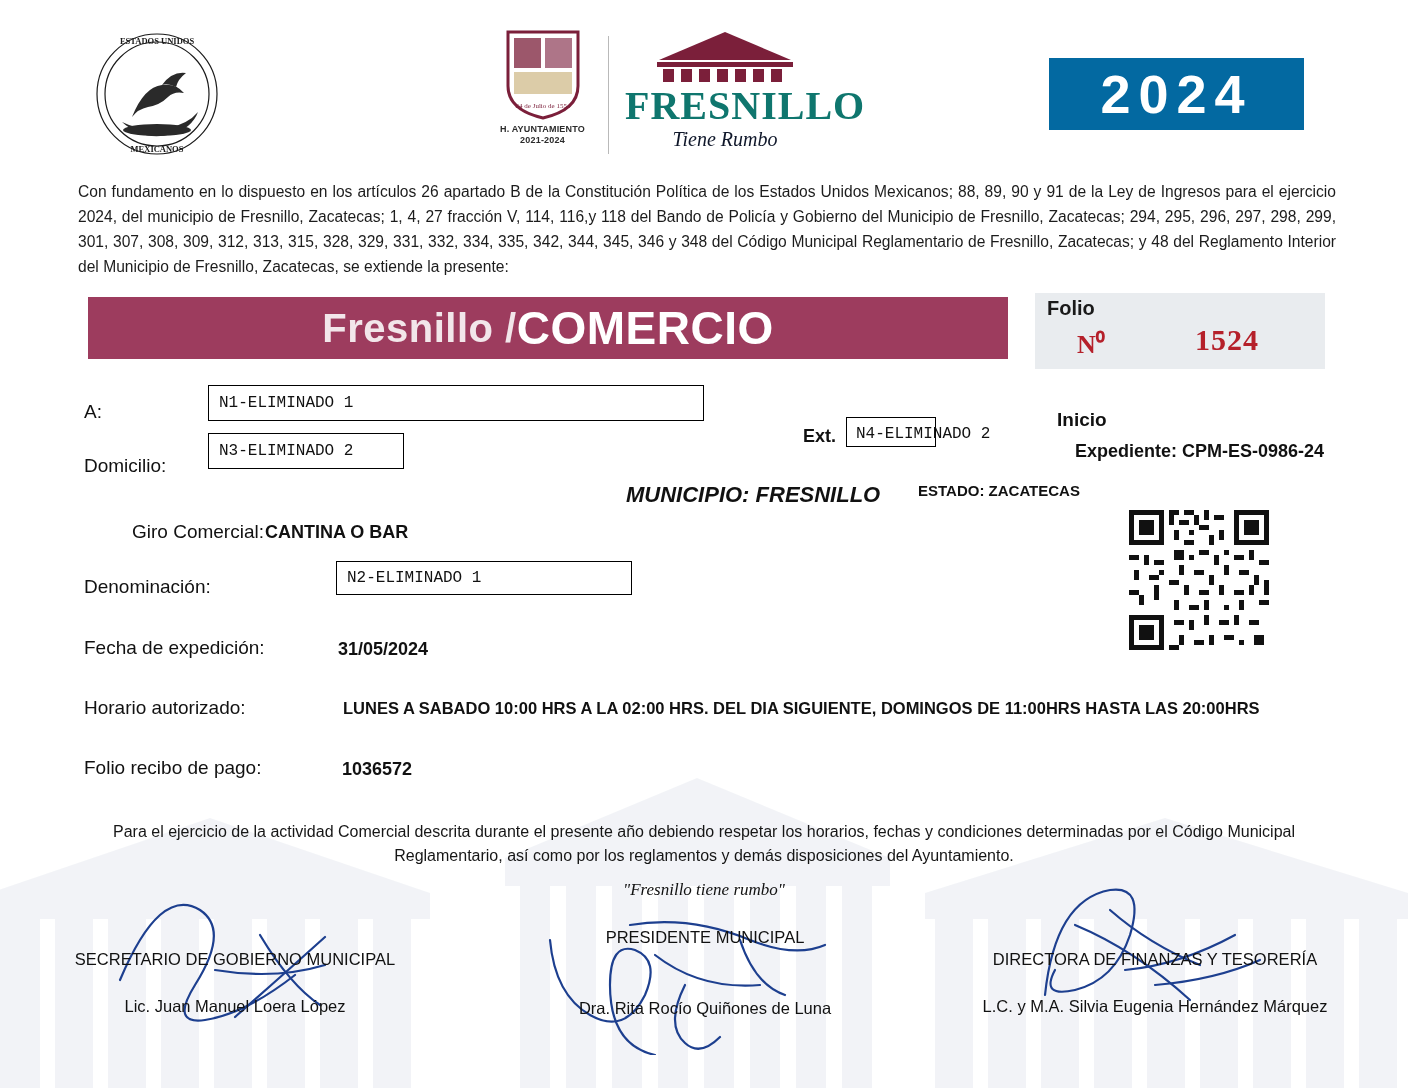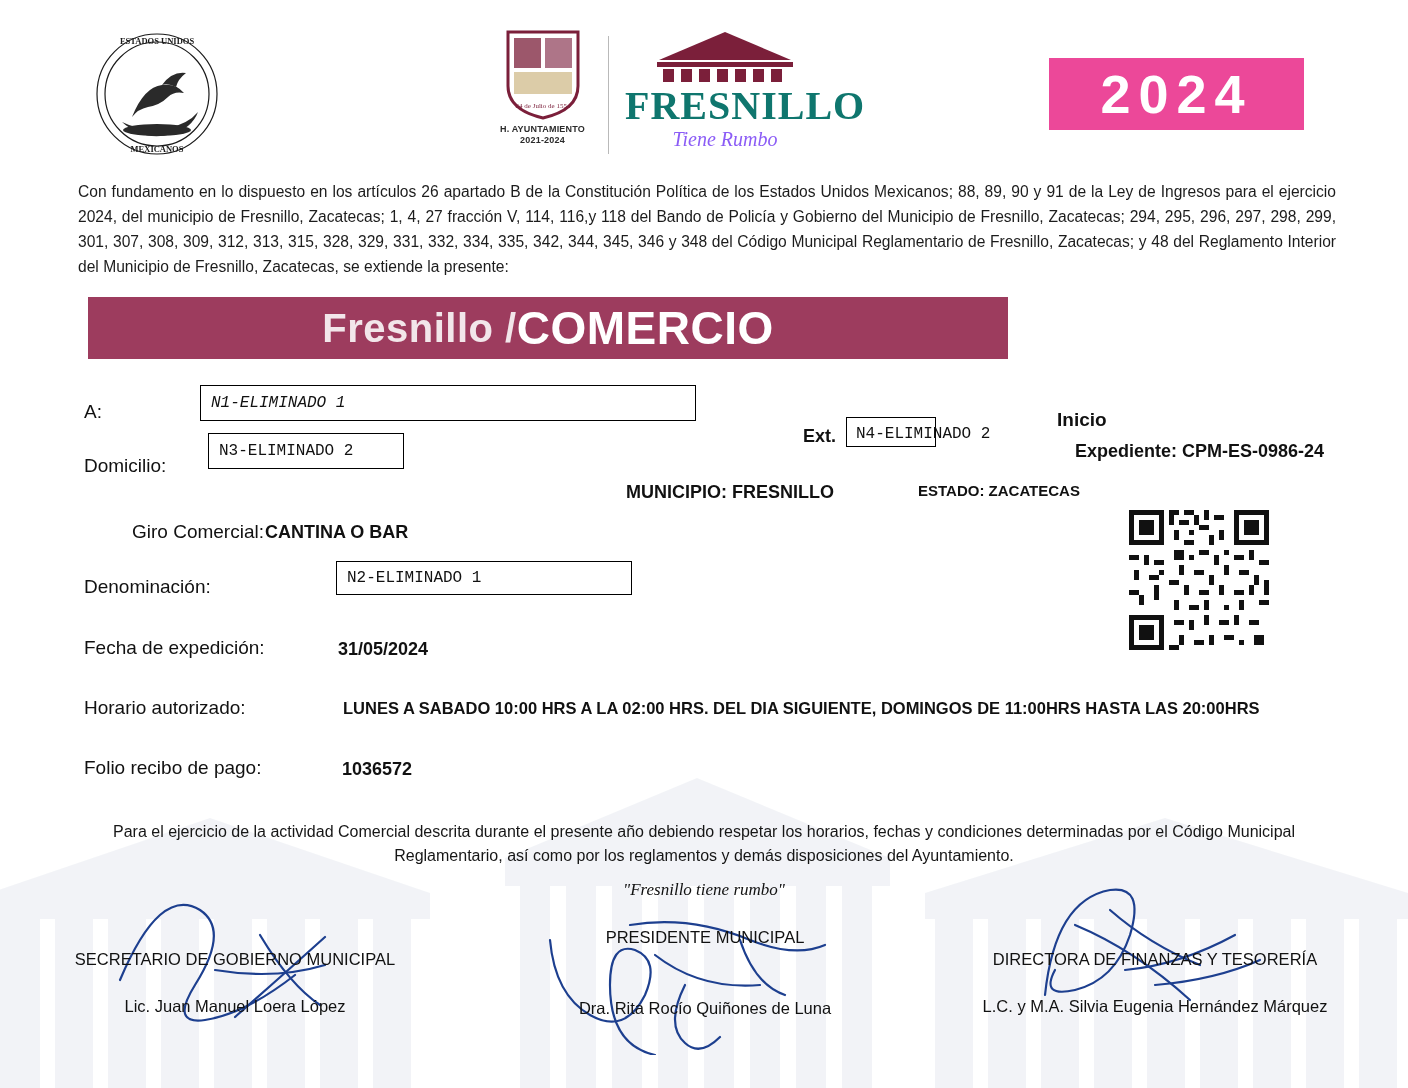--- a/index.html
+++ b/index.html
@@ -22,24 +22,24 @@
 
   
   .header{position:relative;height:175px;}
   .eagle{position:absolute;left:62px;top:22px;width:190px;height:145px;}
   .shield{position:absolute;left:490px;top:28px;width:105px;height:130px;text-align:center;}
   .shield .sh-sub{font-size:9px;font-weight:bold;letter-spacing:.2px;line-height:1.25;color:#2b2b2b;}
   .vline{position:absolute;left:608px;top:36px;width:1px;height:118px;background:#b9b9b9;}
   .fresnillo{position:absolute;left:625px;top:30px;width:200px;text-align:center;}
   .fres-building{height:52px;}
   .fres-word{font-family:"Liberation Serif",serif;font-size:40px;font-weight:bold;color:#0f766e;letter-spacing:1px;line-height:1;}
-  .fres-tag{font-family:"Liberation Serif",serif;font-style:italic;font-size:20px;color:#8b5cf6;margin-top:2px;}
+  .fres-tag{font-family:"Liberation Serif",serif;font-style:italic;font-size:20px;color:#0f172a;margin-top:2px;}
   .year{
     position:absolute;right:104px;top:58px;width:255px;height:72px;
-    background:#ec4899;color:#ffffff;
+    background:#0369a1;color:#ffffff;
     font-family:"Liberation Sans",sans-serif;font-weight:bold;font-size:54px;
     letter-spacing:8px;text-align:center;line-height:72px;
   }
 
   
   .legal{
     margin:4px 72px 0 78px;
     font-size:15.6px;line-height:25px;color:#1c1c1c;text-align:center;
   }
   .legal p{margin:0;text-align:justify;text-align-last:left;}
@@ -190,38 +190,43 @@
 
   <div class="legal">
     <p>Con fundamento en lo dispuesto en los artículos 26 apartado B de la Constitución Política de los Estados Unidos Mexicanos; 88, 89, 90 y 91 de la Ley de Ingresos para el ejercicio 2024, del municipio de Fresnillo, Zacatecas; 1, 4, 27 fracción V, 114, 116,y 118 del Bando de Policía y Gobierno del Municipio de Fresnillo, Zacatecas; 294, 295, 296, 297, 298, 299, 301, 307, 308, 309, 312, 313, 315, 328, 329, 331, 332, 334, 335, 342, 344, 345, 346 y 348 del Código Municipal Reglamentario de Fresnillo, Zacatecas; y 48 del Reglamento Interior del Municipio de Fresnillo, Zacatecas, se extiende la presente:</p>
   </div>
 
   <div class="band-row">
     <div class="band">
       <span class="t1">Fresnillo /</span>
       <span class="t2">COMERCIO</span>
     </div>
+    <div class="folio-box">
+      <span class="folio-label">Folio</span>
+      <span class="folio-no">N⁰</span>
+      <span class="folio-num">1524</span>
+    </div>
   </div>
 
   <div class="form">
 
     <span class="lbl" style="left:84px;top:32px;">A:</span>
-    <div class="redact" style="left:200px;top:16px;width:496px;height:36px;font-style:italic;">N1-ELIMINADO 1</div>
+    <div class="redact" style="left:208px;top:16px;width:496px;height:36px;">N1-ELIMINADO 1</div>
 
     <span class="lbl" style="left:84px;top:86px;">Domicilio:</span>
     <div class="redact" style="left:208px;top:64px;width:196px;height:36px;">N3-ELIMINADO 2</div>
 
     <span class="lbl" style="left:803px;top:57px;font-weight:bold;font-size:18px;">Ext.</span>
     <div class="redact" style="left:846px;top:48px;width:90px;height:30px;border-width:1.3px;background:transparent;"></div>
     <span class="mono" style="position:absolute;left:856px;top:56px;">N4-ELIMINADO 2</span>
 
     <span class="lbl" style="left:1057px;top:40px;font-weight:bold;font-size:19px;">Inicio</span>
     <span class="val" style="left:1075px;top:72px;font-size:18px;">Expediente: CPM-ES-0986-24</span>
 
-    <span class="val" style="left:626px;top:113px;font-size:18px;">MUNICIPIO: FRESNILLO</span>
+    <span class="val" style="left:626px;top:113px;font-size:22px;font-style:italic;">MUNICIPIO: FRESNILLO</span>
     <span class="val" style="left:910px;top:113px;font-size:15px;margin-left:8px;">ESTADO: ZACATECAS</span>
 
     <span class="lbl" style="left:84px;top:152px;margin-left:48px;">Giro Comercial:</span>
     <span class="val" style="left:265px;top:153px;font-size:18px;">CANTINA O BAR</span>
 
     <span class="lbl" style="left:84px;top:207px;">Denominación:</span>
     <div class="redact" style="left:336px;top:192px;width:296px;height:34px;border-width:1.3px;">N2-ELIMINADO 1</div>
 
     <span class="lbl" style="left:84px;top:268px;">Fecha de expedición:</span>
     <span class="val" style="left:338px;top:270px;font-size:18px;">31/05/2024</span>

